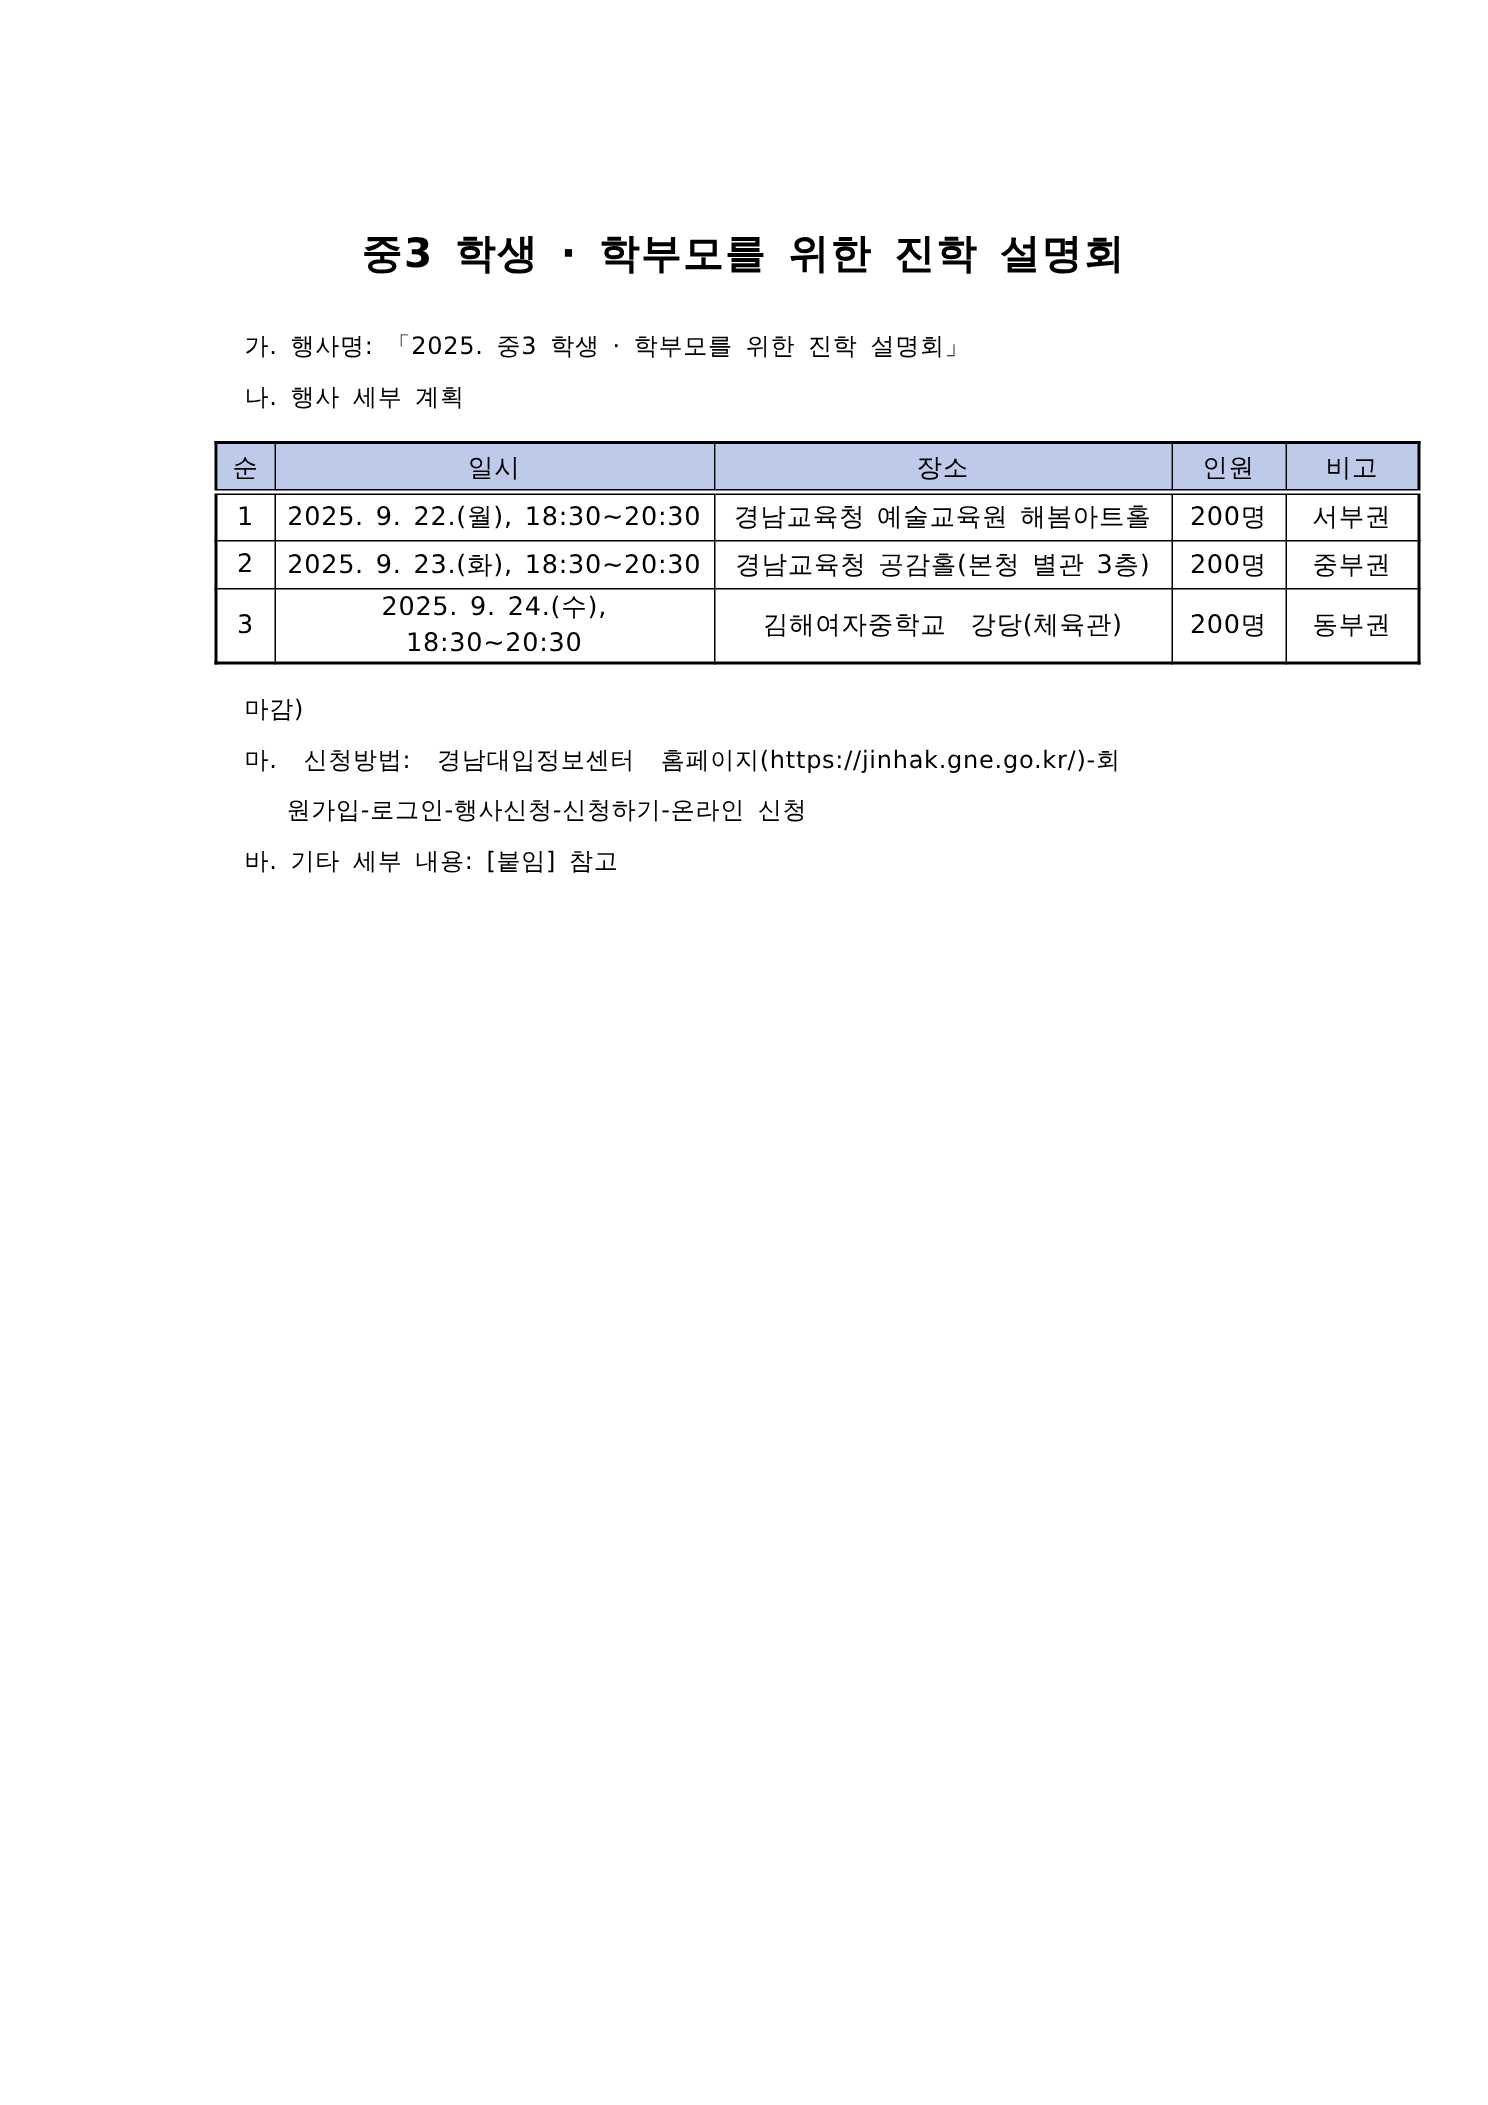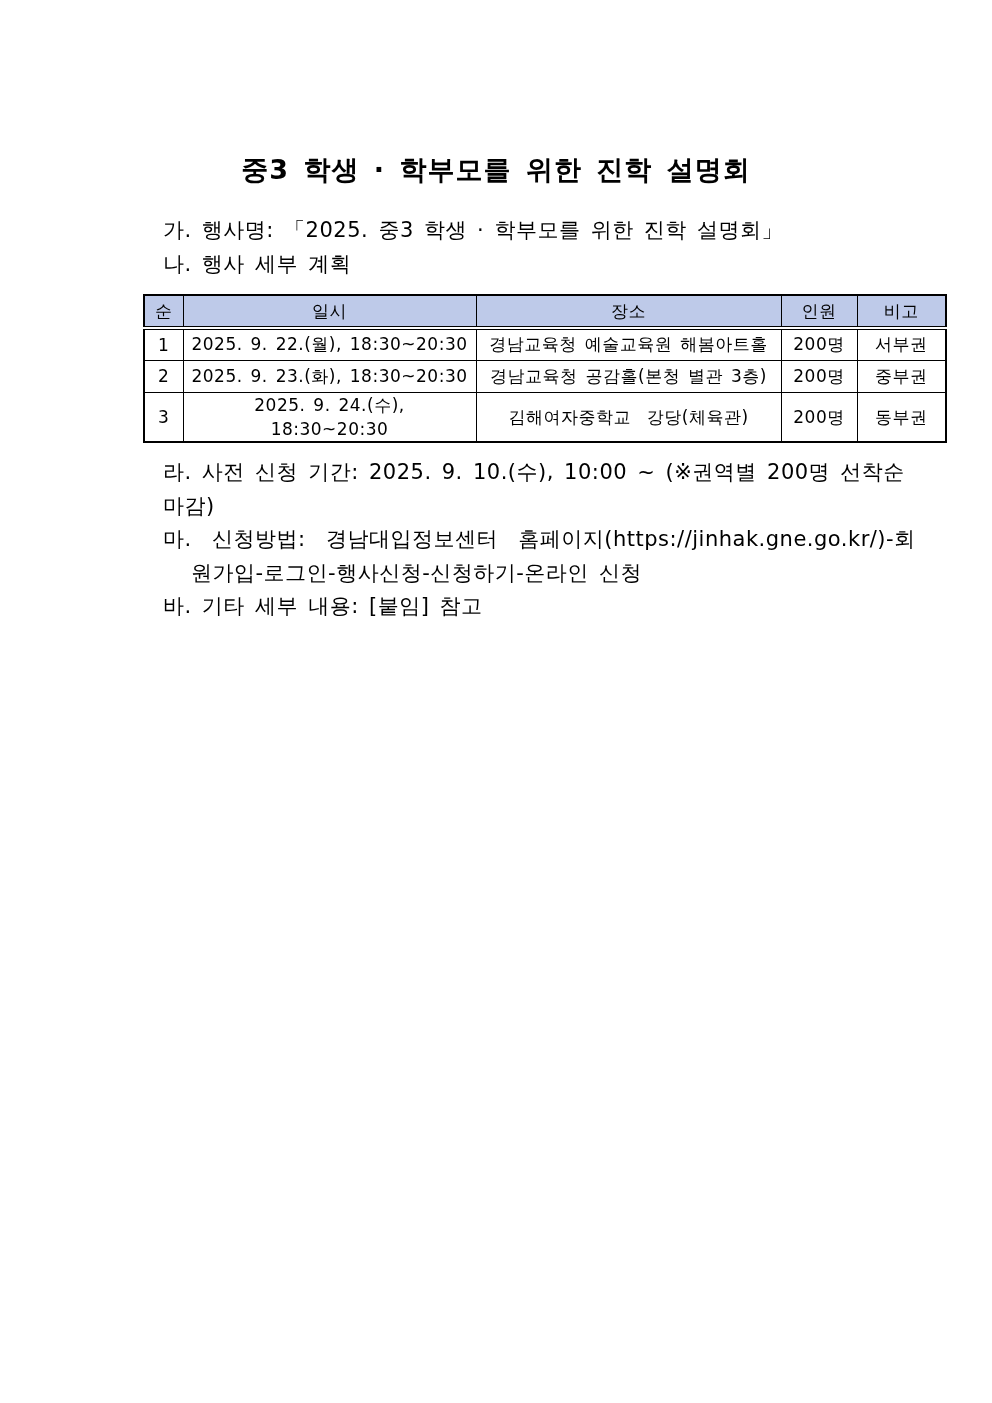--- a/index.html
+++ b/index.html
@@ -28,21 +28,21 @@
   }
   .list-top {
     margin-top: 24px;
     margin-left: 163px;
   }
   .list-bottom {
     margin-top: 13px;
     margin-left: 163px;
   }
   .line {
-    font-size: 21px;
+    font-size: 16px;
     line-height: 33.5px;
     letter-spacing: 0.5px;
     word-spacing: 3px;
     white-space: pre-wrap;
   }
   .indent-1 { }
   .indent-2 { margin-left: 28px; }
 
   table.schedule {
     border-collapse: collapse;
@@ -123,20 +123,19 @@
         <td>2025. 9. 24.(수),
 18:30~20:30</td>
         <td>김해여자중학교  강당(체육관)</td>
         <td>200명</td>
         <td>동부권</td>
       </tr>
     </tbody>
   </table>
 
   <div class="list-bottom">
-    <div class="line">라. 사전 신청 기간: 2025. 9. 10.(수), 10:00 ~ (※권역별 200명 선착순</div>
     <div class="line indent-1">마감)</div>
     <div class="line">마.  신청방법:  경남대입정보센터  홈페이지(https://jinhak.gne.go.kr/)-회</div>
     <div class="line indent-2">원가입-로그인-행사신청-신청하기-온라인 신청</div>
     <div class="line">바. 기타 세부 내용: [붙임] 참고</div>
   </div>
 
 </div>
 
 </body></html>

